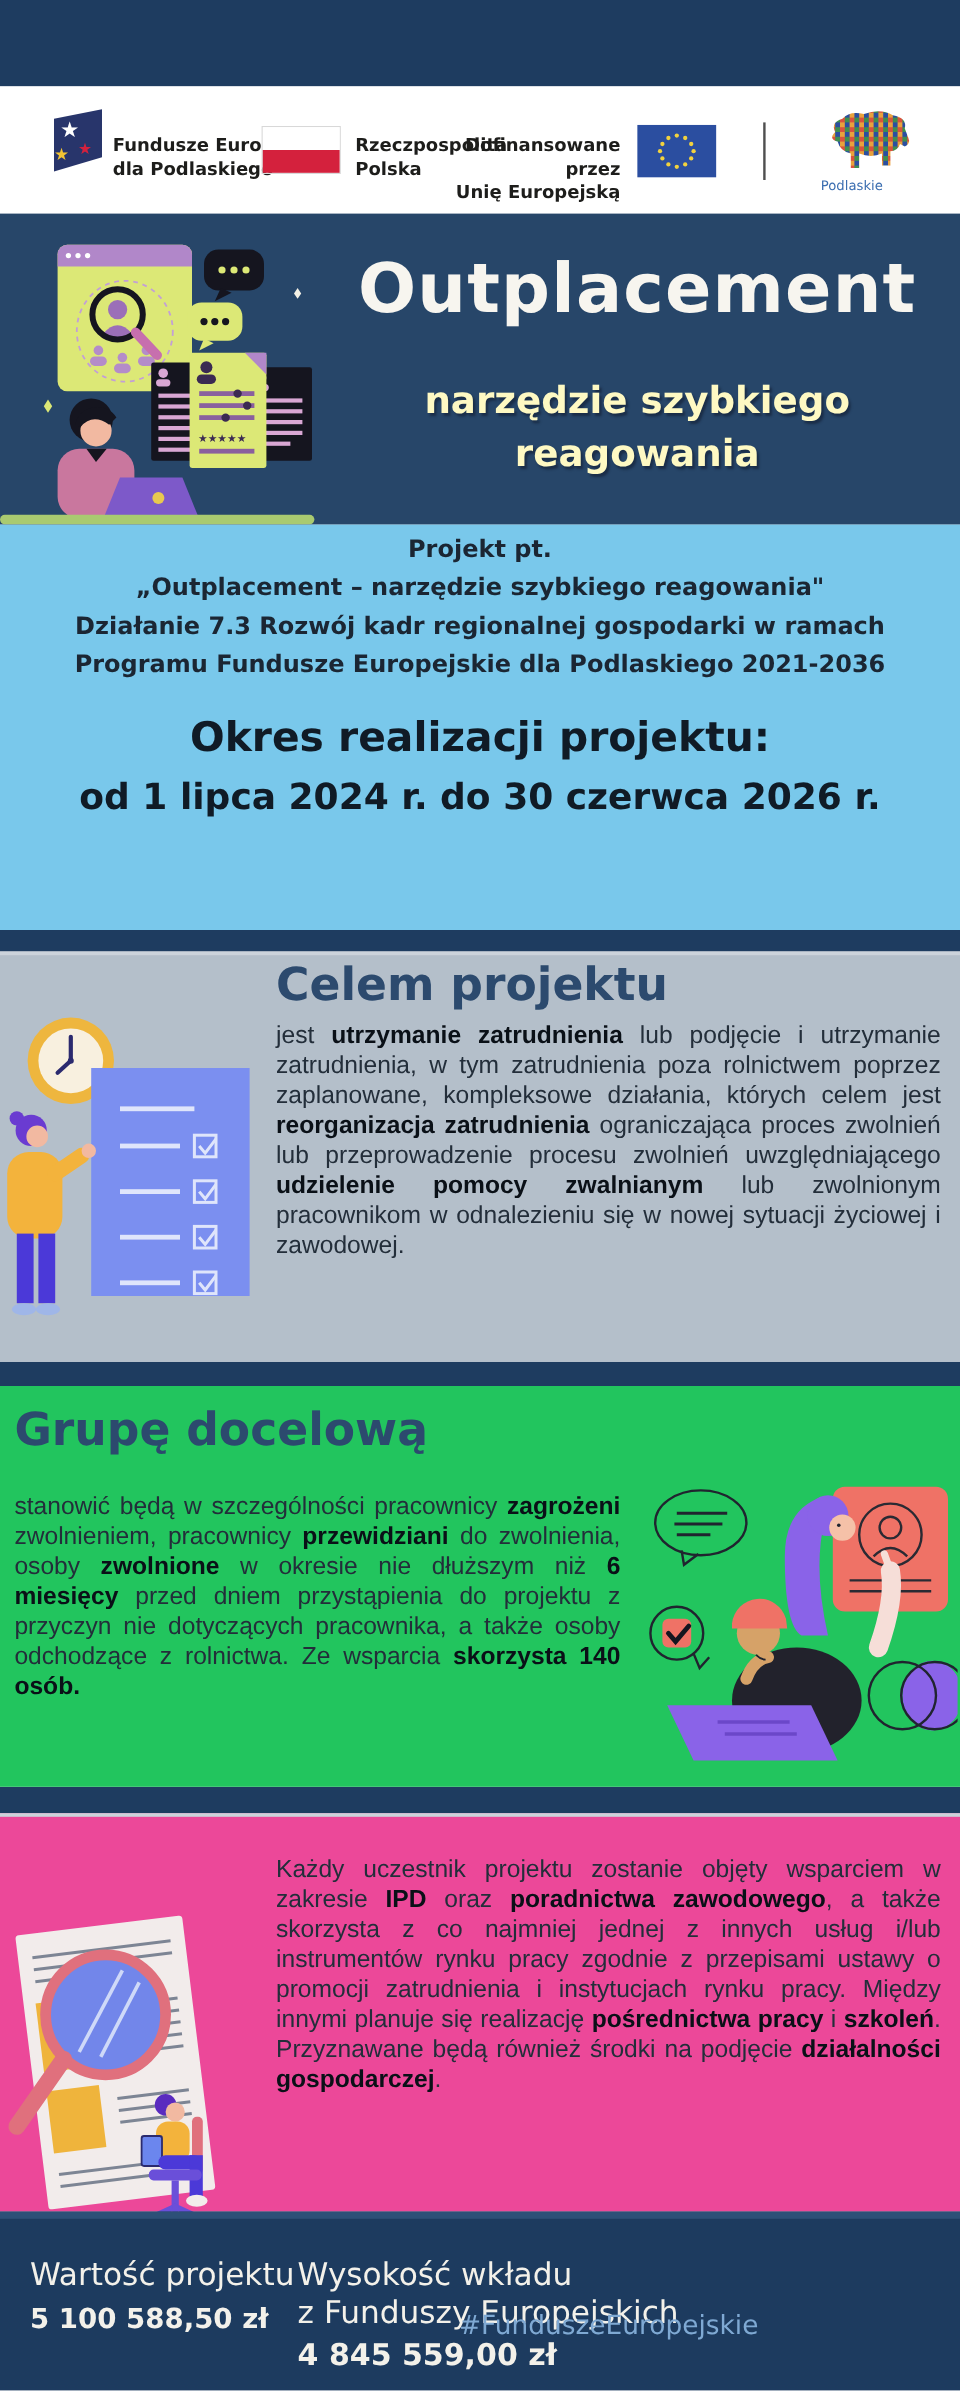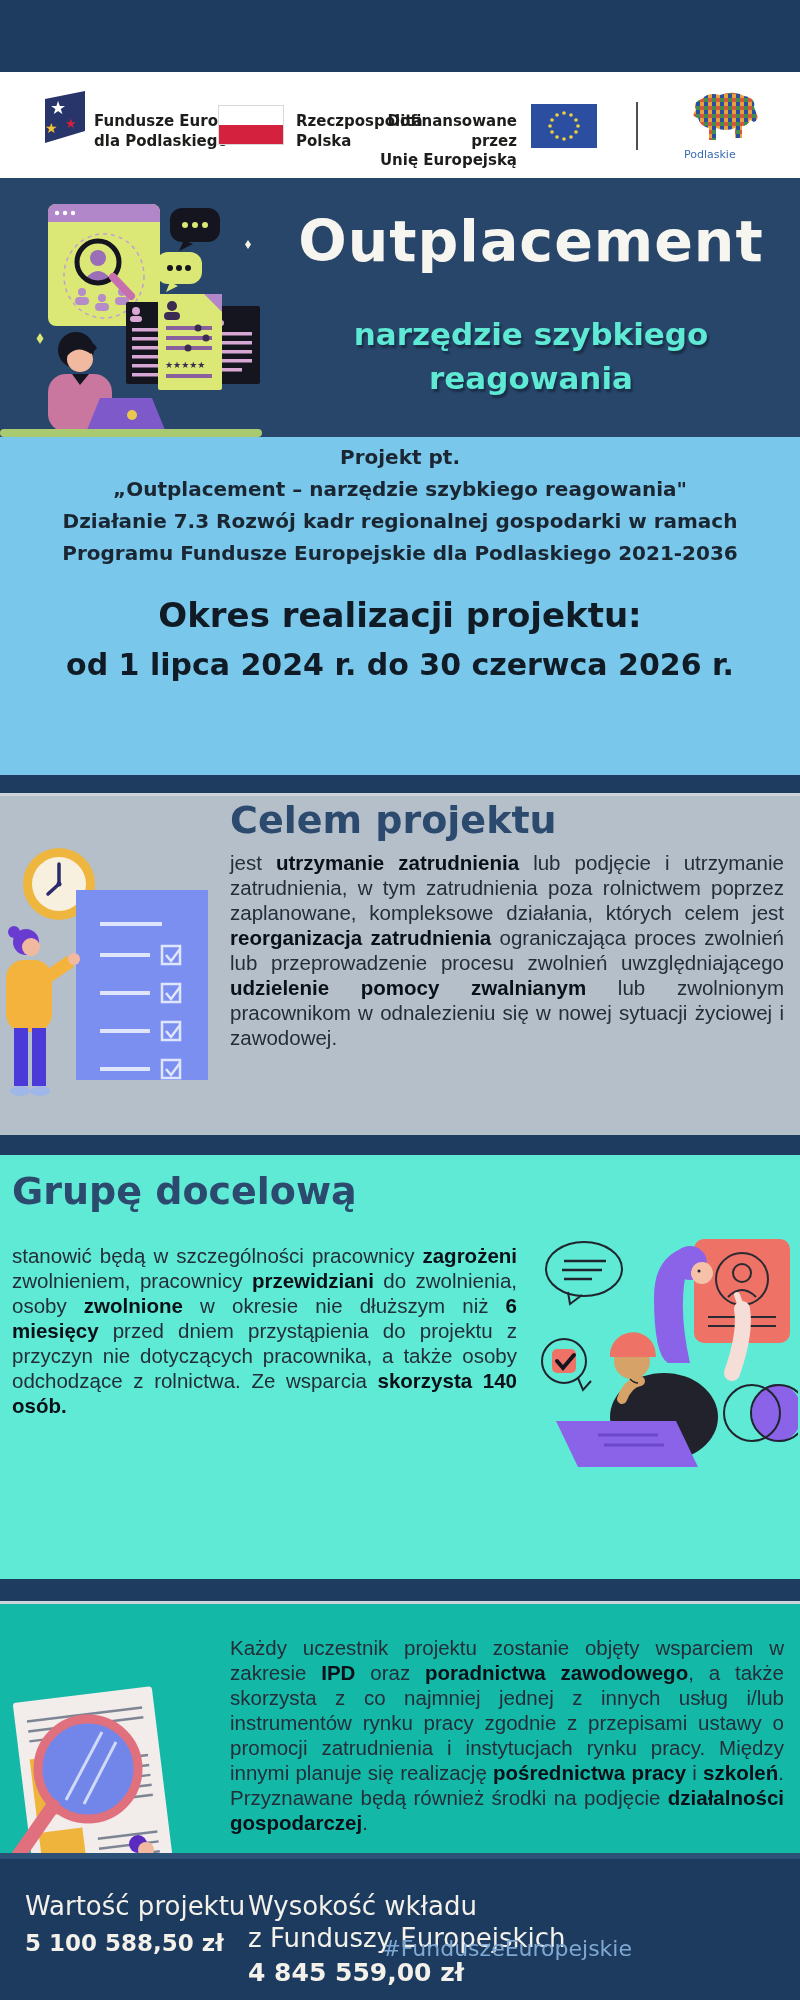--- a/index.html
+++ b/index.html
@@ -25,40 +25,40 @@
   .lb-divider{left:636px;top:30px;width:2px;height:48px;background:#4f4f4f;}
   .podlaskie-label{left:684px;top:76px;font-size:11px;color:#3a6db0;font-family:"DejaVu Sans",sans-serif;}
 
   
   .hero{position:relative;height:259px;background:#274669;}
   .hero-illus{position:absolute;left:0;top:0;}
   .hero-text{position:absolute;left:268px;right:6px;top:0;text-align:center;}
   .hero-title{margin:30px 0 0 0;font-family:"DejaVu Sans",sans-serif;font-weight:bold;
               font-size:57px;letter-spacing:1px;color:#f7f5ef;}
   .hero-subtitle{margin-top:38px;font-family:"DejaVu Sans",sans-serif;font-weight:bold;
-                 font-size:31px;line-height:1.42;color:#5eead4;
+                 font-size:31px;line-height:1.42;color:#fef9c3;
                  text-shadow:2px 3px 2px rgba(10,15,30,.45);}
 
   
   .project-info{height:338px;background:#79c8eb;box-sizing:border-box;padding-top:4px;text-align:center;}
   .pi-line{font-family:"DejaVu Sans",sans-serif;font-weight:bold;font-size:20px;line-height:1.6;
            color:#1b2633;margin:0;}
   .pi-period-heading{margin:26px 0 0 0;font-family:"DejaVu Sans",sans-serif;font-weight:bold;
                      font-size:34px;color:#101b26;}
   .pi-period-value{margin:12px 0 0 0;font-family:"DejaVu Sans",sans-serif;font-weight:bold;
                    font-size:30px;color:#101b26;}
 
   
   .band{background:#1e3c60;}
   .band-a{height:18px;} .band-b{height:20px;} .band-c{height:22px;}
 
   
   .goal{position:relative;height:342px;background:#b4bfca;border-top:3px solid #ccd3db;box-sizing:border-box;padding-left:41px;}
-  .target{position:relative;height:424px;background:#5eead4;}
-  .support{position:relative;height:252px;background:#14b8a6;border-top:3px solid #ccd3db;box-sizing:border-box;padding-left:16px;}
+  .target{position:relative;height:334px;background:#22c55e;}
+  .support{position:relative;height:332px;background:#ec4899;border-top:3px solid #ccd3db;box-sizing:border-box;padding-left:16px;}
 
   .section-heading{margin:0;font-family:"DejaVu Sans",sans-serif;font-weight:bold;
                    font-size:38px;color:#2c4a6e;}
   .para{font-size:20.5px;line-height:25px;color:#232e3a;text-align:justify;margin:0;}
   .para .b{font-weight:bold;color:#0a1017;}
 
   .goal-content{position:absolute;left:230px;right:16px;top:2px;}
   .goal-content .para{margin-top:8px;}
   .goal-illus{position:absolute;left:4px;top:50px;}
 

